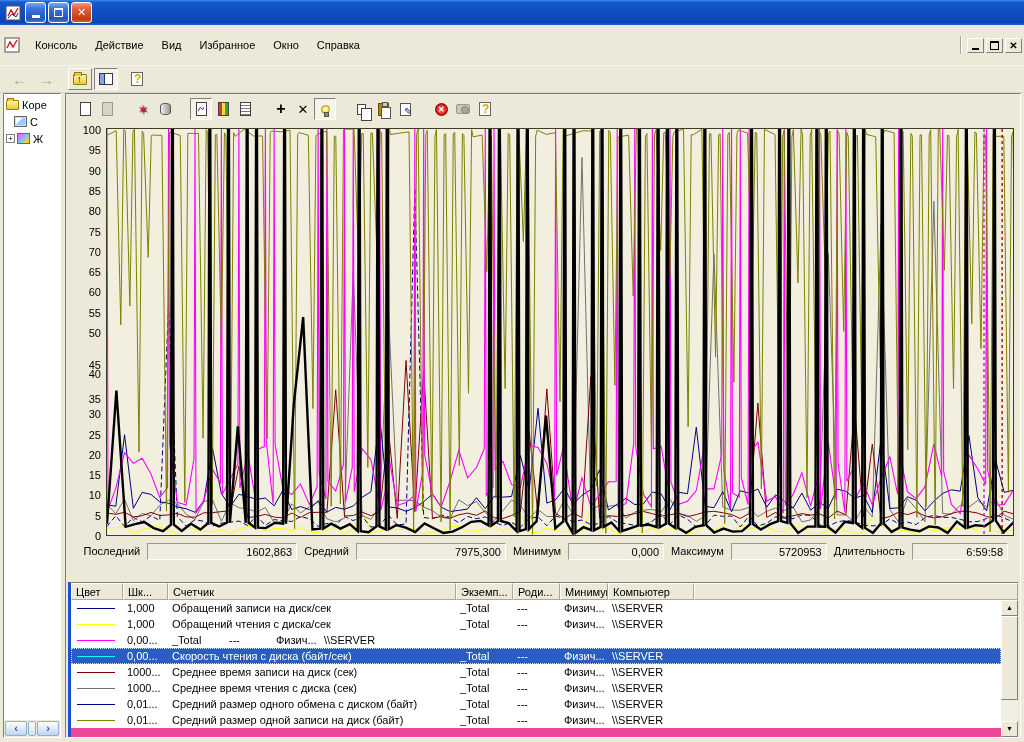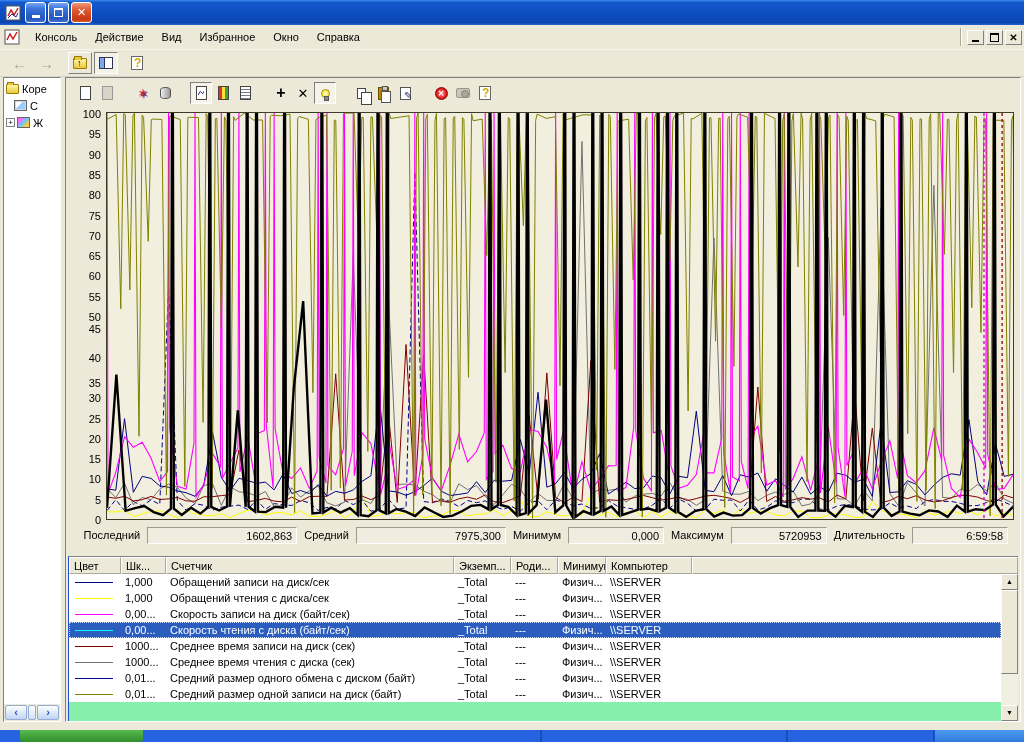--- a/index.html
+++ b/index.html
@@ -18,21 +18,21 @@
     background:linear-gradient(180deg,#77A8F2 0%,#3B73DF 30%,#2456BE 80%,#3E6FD0 100%); }
   .tb-btn.close { background:linear-gradient(180deg,#F09878 0%,#E05A34 35%,#C53B12 85%,#D8552E 100%); }
   .glyph-min { display:inline-block; width:8px; height:3px; background:#fff; margin-top:12px; }
   .glyph-restore { display:inline-block; width:9px; height:9px; position:relative; margin-top:5px; }
   .glyph-restore::before { content:""; position:absolute; right:0; top:0; width:7px; height:6px;
     border:1px solid #fff; border-top-width:2px; }
   .glyph-restore::after { content:""; position:absolute; left:0; bottom:0; width:7px; height:6px;
     border:1px solid #fff; border-top-width:2px; background:transparent; }
   .glyph-restore.dark::before,.glyph-restore.dark::after { border-color:#000; }
 
-  .menubar { height:25px; background:#ECE9D8; display:flex; align-items:center; padding:0 2px;
+  .menubar { height:41px; background:#ECE9D8; display:flex; align-items:center; padding:0 2px;
     border-bottom:1px solid #F6F4EC; }
   .menubar .app-icon { width:16px; height:16px; margin:0 6px 0 2px; flex:none; }
   .menu-items { display:flex; flex:1; }
   .menu-item { padding:3px 9px; cursor:default; }
   .mdi-sep { width:1px; height:18px; background:#ACA899; margin:0 4px; box-shadow:1px 0 0 #fff; }
   .mdi-btn { width:17px; height:15px; margin-left:2px; background:#ECE9D8; text-align:center;
     border:1px solid; border-color:#fff #808080 #808080 #fff; font-size:9px; line-height:12px; color:#000; }
   .glyph-min-dark { display:inline-block; width:7px; height:2px; background:#000; margin-top:9px; }
   .glyph-x { font-size:10px; font-weight:bold; line-height:13px; }
 
@@ -126,22 +126,22 @@
 
   
   .stats { height:26px; display:flex; align-items:center; justify-content:flex-end; gap:7px;
     padding-right:12px; }
   .stat-label { color:#000; }
   .stat-value { width:96px; height:17px; background:#F0EDE0; border:1px solid;
     border-color:#9C9A8C #FFF #FFF #9C9A8C; text-align:right; padding:2px 4px 0 0; }
   .stat-value.wide { width:150px; }
 
   
-  .tablewrap { margin:8px 2px 0 2px; position:relative; flex:1; overflow:hidden;
-    border-top:1px solid #808080; border-left:1px solid #1d4ed8; background:#86efac; }
+  .tablewrap { margin:18px 2px 0 2px; position:relative; flex:1; overflow:hidden;
+    border-top:1px solid #808080; border-left:3px solid #1d4ed8; background:#ec4899; }
   .thead { display:flex; height:17px; background:#ECE9D8; }
   .th { border:1px solid; border-color:#FFF #ACA899 #ACA899 #FFF; padding:2px 0 0 4px; white-space:nowrap;
     overflow:hidden; }
   .tbody { background:#fff; width:calc(100% - 17px); }
   .trow { display:flex; height:16px; align-items:center; color:#000; background:#fff; }
   .trow.selected { background:#2B5DBE; color:#fff; outline:1px dotted #D0E0FF; outline-offset:-1px; }
   .td { padding-left:4px; white-space:nowrap; overflow:hidden; flex:none; }
   .td.num { text-align:left; padding-right:6px; }
   .swatch { height:0; border-top:1px solid; width:38px; margin-left:6px; }
   .c0{width:52px;} .c1{width:45px;} .c2{width:288px;} .c3{width:57px;} .c4{width:47px;}
@@ -310,21 +310,21 @@
           <div class="tick" style="top: 16.3px;">95</div>
           <div class="tick" style="top: 36.6px;">90</div>
           <div class="tick" style="top: 56.9px;">85</div>
           <div class="tick" style="top: 77.2px;">80</div>
           <div class="tick" style="top: 97.5px;">75</div>
           <div class="tick" style="top: 117.8px;">70</div>
           <div class="tick" style="top: 138.1px;">65</div>
           <div class="tick" style="top: 158.4px;">60</div>
           <div class="tick" style="top: 178.7px;">55</div>
           <div class="tick" style="top: 199px;">50</div>
-          <div class="tick" style="top: 211px;">45</div>
+          <div class="tick" style="top: 231px;">45</div>
           <div class="tick" style="top: 239.6px;">40</div>
           <div class="tick" style="top: 265px;">35</div>
           <div class="tick" style="top: 280.2px;">30</div>
           <div class="tick" style="top: 300.5px;">25</div>
           <div class="tick" style="top: 320.8px;">20</div>
           <div class="tick" style="top: 341.1px;">15</div>
           <div class="tick" style="top: 361.4px;">10</div>
           <div class="tick" style="top: 381.7px;">5</div>
           <div class="tick" style="top: 402px;">0</div>
         </div>
@@ -391,21 +391,20 @@
             <div class="td c4">---</div>
             <div class="td c5">Физич...</div>
             <div class="td c6">\\SERVER</div>
             <div class="td c7"></div>
           </div>
           <div class="trow">
             <div class="td c0" style="padding-left: 0px;">
               <div class="swatch" style="border-top-color: rgb(255, 0, 255);"></div>
             </div>
             <div class="td c1 num">0,00...</div>
-            <div class="td c2">Скорость записи на диск (байт/сек)</div>
             <div class="td c3">_Total</div>
             <div class="td c4">---</div>
             <div class="td c5">Физич...</div>
             <div class="td c6">\\SERVER</div>
             <div class="td c7"></div>
           </div>
           <div class="trow selected">
             <div class="td c0" style="padding-left: 0px;">
               <div class="swatch" style="border-top-color: rgb(0, 255, 255);"></div>
             </div>

